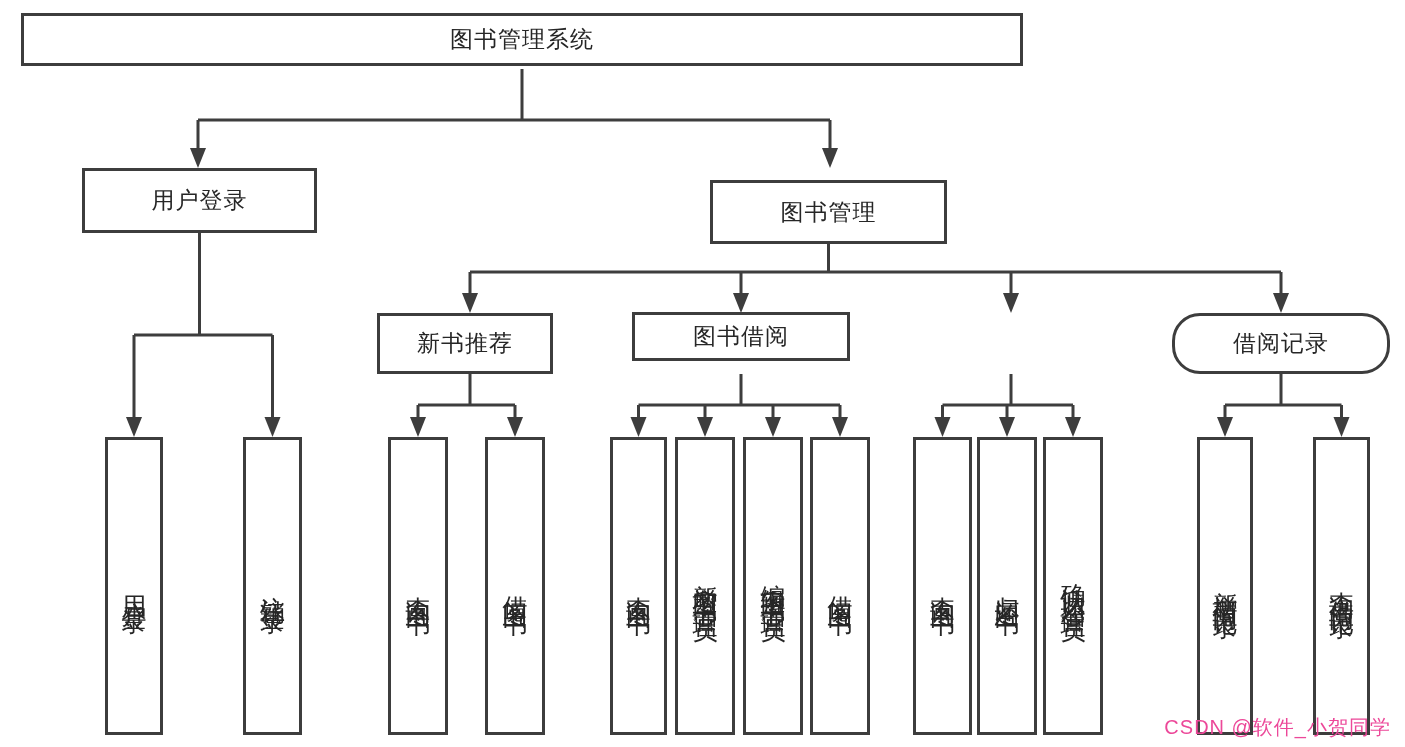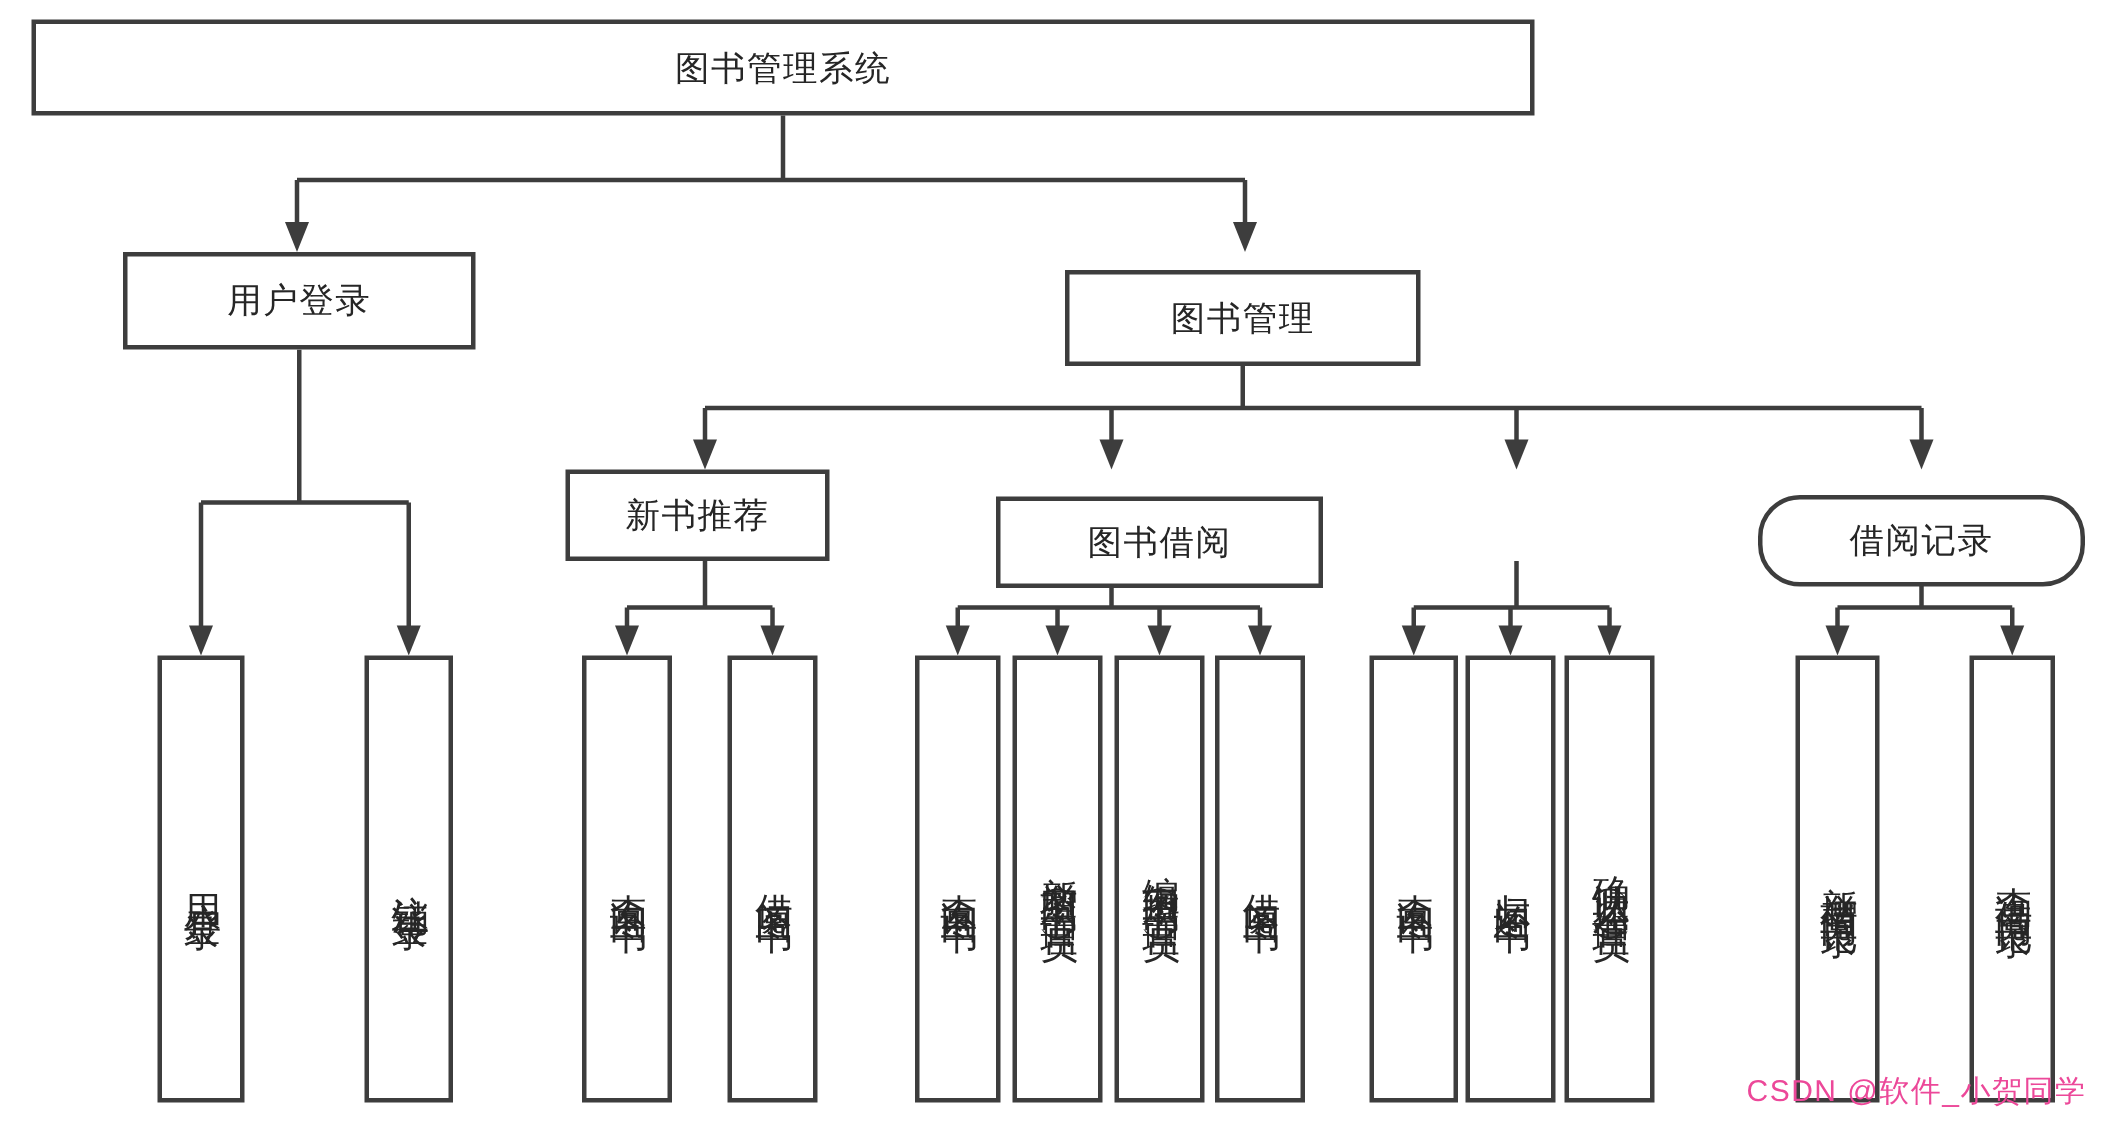--- a/index.html
+++ b/index.html
@@ -117,38 +117,38 @@
       <polygon points="1065,417 1081,417 1073,437"></polygon>
     </g>
 
     <g>
       <path d="M1281 374 V405 M1225 405 H1341.5 M1225 405 V421 M1341.5 405 V421"></path>
       <polygon points="1217,417 1233,417 1225,437"></polygon>
       <polygon points="1333.5,417 1349.5,417 1341.5,437"></polygon>
     </g>
   </svg>
 
-  <div class="node h-label" style="left:21px; top:13px; width:1002px; height:64px;">
+  <div class="node h-label" style="left:21px; top:13px; width:1002px; height:53px;">
     <span>图书管理系统</span>
   </div>
 
   <div class="node h-label" style="left:82px; top:168px; width:235px; height:65px;">
     <span>用户登录</span>
   </div>
   <div class="node h-label" style="left:710px; top:168px; width:237px; height:64px;margin-top:12px;">
     <span>图书管理</span>
   </div>
 
   <div class="node h-label" style="left:377px; top:313px; width:176px; height:61px;">
     <span>新书推荐</span>
   </div>
-  <div class="node h-label" style="left:632px; top:331px; width:218px; height:61px;margin-left:32px;">
+  <div class="node h-label" style="left:632px; top:312px; width:218px; height:49px;">
     <span>图书借阅</span>
   </div>
-  <div class="node h-label" style="left:1172px; top:330px; width:218px; height:61px;border-radius:28px;">
+  <div class="node h-label" style="left:1172px; top:313px; width:218px; height:61px;border-radius:28px;">
     <span>借阅记录</span>
   </div>
 
   <div class="node leaf" style="left:105px; width:58px;">
     <span class="vtext">用户登录</span>
   </div>
   <div class="node leaf" style="left:243px; width:59px;">
     <span class="vtext">注销登录</span>
   </div>
   <div class="node leaf" style="left:388px; width:60px;">

